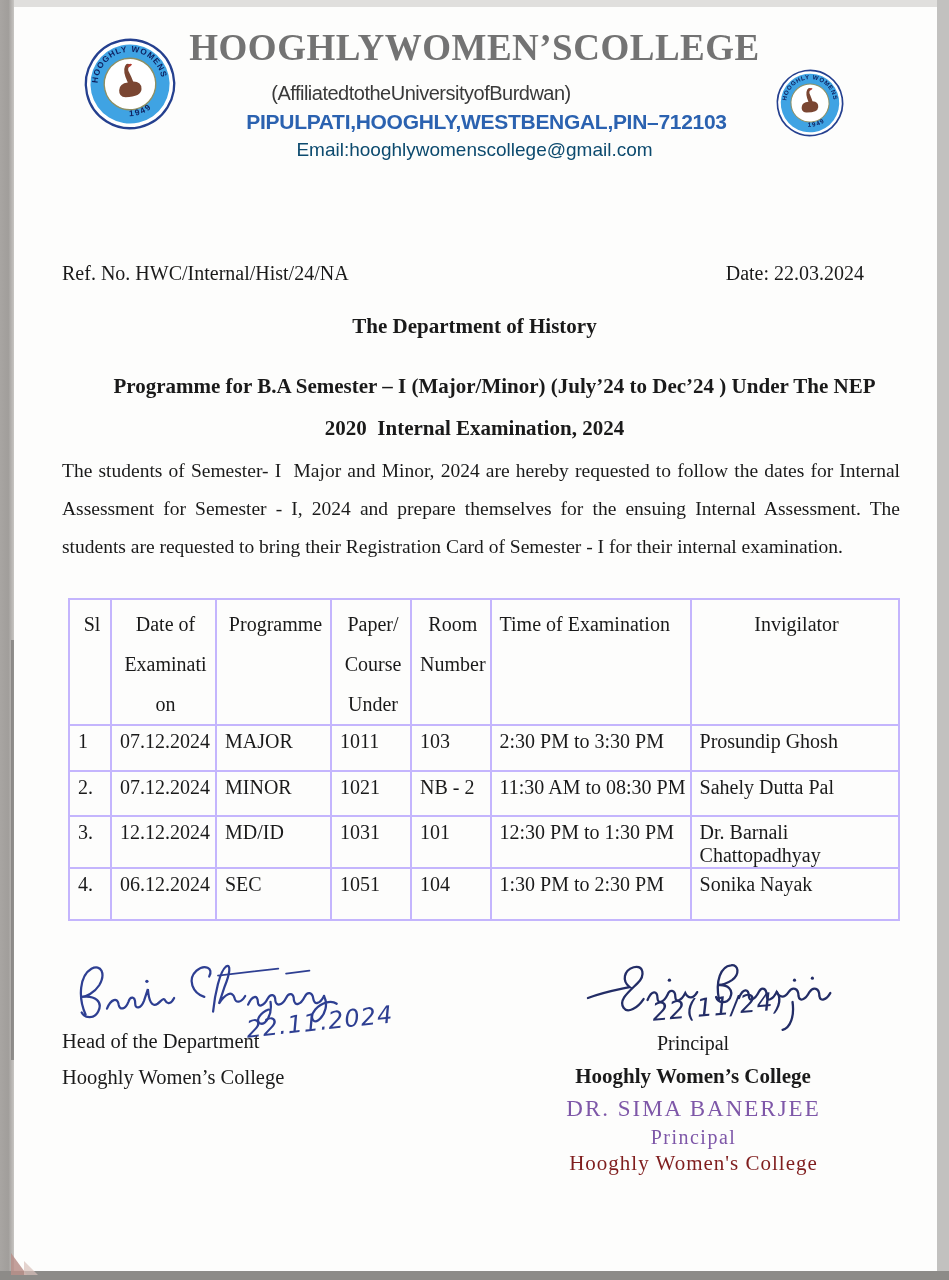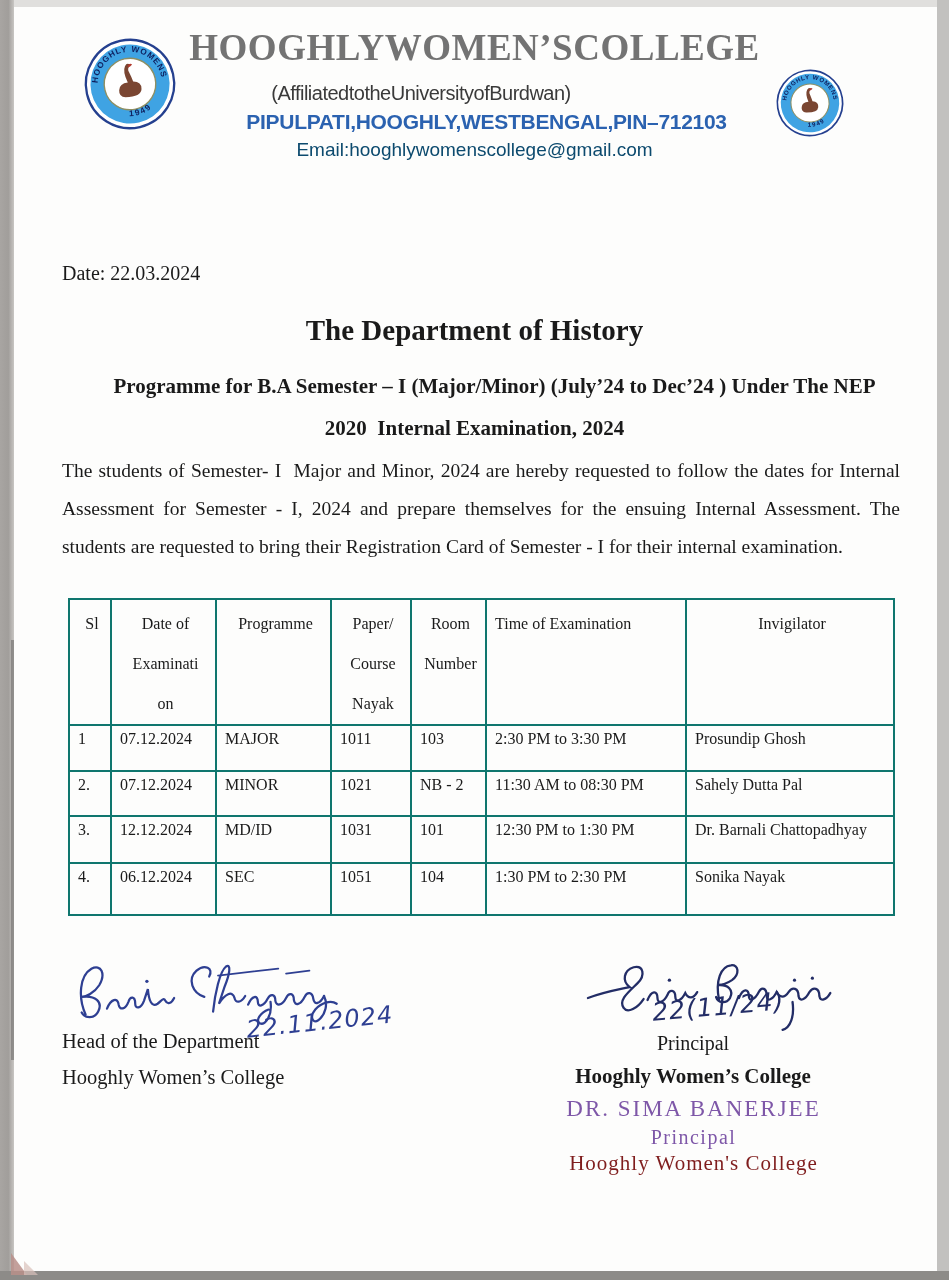--- a/index.html
+++ b/index.html
@@ -31,31 +31,31 @@
     font-family:"Liberation Sans",sans-serif;font-size:19px;color:#0c4a6e;}
 
   .seal{position:absolute;}
   .seal-left{left:84px;top:28px;width:92px;height:112px;transform:rotate(-13deg);}
   .seal-right{left:776px;top:62px;width:68px;height:82px;transform:rotate(-9deg);}
   .seal svg{width:100%;height:100%;}
 
   
   .ref-row{position:absolute;left:62px;top:262px;width:802px;display:flex;justify-content:space-between;font-size:20px;}
 
-  .doc-title{position:absolute;left:0;top:314px;width:949px;text-align:center;font-size:29px;font-weight:bold;}
+  .doc-title{position:absolute;left:0;top:314px;width:949px;text-align:center;font-size:21px;font-weight:bold;}
   .subtitle1{position:absolute;left:0;top:374px;width:949px;text-align:center;font-size:21px;font-weight:bold;white-space:pre-wrap;padding-left:20px;}
   .subtitle2{position:absolute;left:0;top:416px;width:949px;text-align:center;font-size:21px;font-weight:bold;white-space:pre-wrap;}
 
   .body-par{position:absolute;left:62px;top:452px;width:838px;font-size:19.5px;line-height:38px;
     text-align:justify;white-space:pre-wrap;}
 
   
   table.exam{position:absolute;left:68px;top:598px;border-collapse:collapse;table-layout:fixed;}
-  table.exam td,table.exam th{border:2px solid #0f766e;vertical-align:top;font-weight:normal;
-    font-size:16px;padding:4px 4px 0 8px;overflow:hidden;}
+  table.exam td,table.exam th{border:2px solid #c4b5fd;vertical-align:top;font-weight:normal;
+    font-size:20px;padding:4px 4px 0 8px;overflow:hidden;}
   col.c-sl{width:42px}col.c-date{width:105px}col.c-prog{width:115px}col.c-paper{width:80px}
   col.c-room{width:75px}col.c-time{width:200px}col.c-invig{width:208px}
   tr.hrow{height:100px;}
   tr.hrow th{line-height:40px;white-space:pre-line;}
   .th-sl{text-align:center;padding-left:0;}
   .th-date{text-align:center;padding-left:0;}
   .th-prog{text-align:center;padding-top:30px;padding-left:0;font-size:18.5px;}
   .th-paper{text-align:center;padding-left:0;}
   .th-room{text-align:center;padding-left:0;}
   .th-time{text-align:left;padding-left:24px;padding-top:38px;}
@@ -125,20 +125,21 @@
       </text>
       <text font-family="Liberation Sans, sans-serif" font-size="9" font-weight="bold" fill="#0e1f5e" letter-spacing="2">
         <textPath href="#arcBotR" startOffset="42%">1949</textPath>
       </text>
       <path fill="#7a4632" d="M42,63 q-7,-2 -5,-9 q2,-7 11,-6 q-3,-13 1,-18 q3,-4 6,0 q-5,3 -3,8 q1,4 2,10 q9,2 7,10 q-2,8 -19,5 z"></path>
       <path fill="#b03a2e" d="M52,30 q3,-3 5,0 q-2,2 -5,2 z"></path>
     </svg>
   </div>
 
   <div class="ref-row">
+    <span>Ref. No. HWC/Internal/Hist/24/NA</span>
     <span>Date: 22.03.2024</span>
   </div>
 
   <div class="doc-title">The Department of History</div>
   <div class="subtitle1">Programme for B.A Semester – I (Major/Minor) (July’24 to Dec’24 ) Under The NEP</div>
   <div class="subtitle2">2020  Internal Examination, 2024</div>
 
   <div class="body-par">The students of Semester- I  Major and Minor, 2024 are hereby requested to follow the dates for Internal Assessment for Semester - I, 2024 and prepare themselves for the ensuing Internal Assessment. The students are requested to bring their Registration Card of Semester - I for their internal examination.</div>
 
   <table class="exam">
@@ -153,21 +154,21 @@
     </colgroup>
     <tbody>
         <tr class="hrow">
       <th class="th-sl">Sl</th>
       <th class="th-date">Date of
 Examinati
 on</th>
       <th class="th-prog">Programme</th>
       <th class="th-paper">Paper/
 Course
-Nayak</th>
+Under</th>
       <th class="th-room">Room
 Number</th>
       <th class="th-time">Time of Examination</th>
       <th class="th-invig">Invigilator</th>
     </tr>
     <tr class="r1">
       <td class="td-sl">1</td>
       <td>07.12.2024</td>
       <td>MAJOR</td>
       <td>1011</td>

